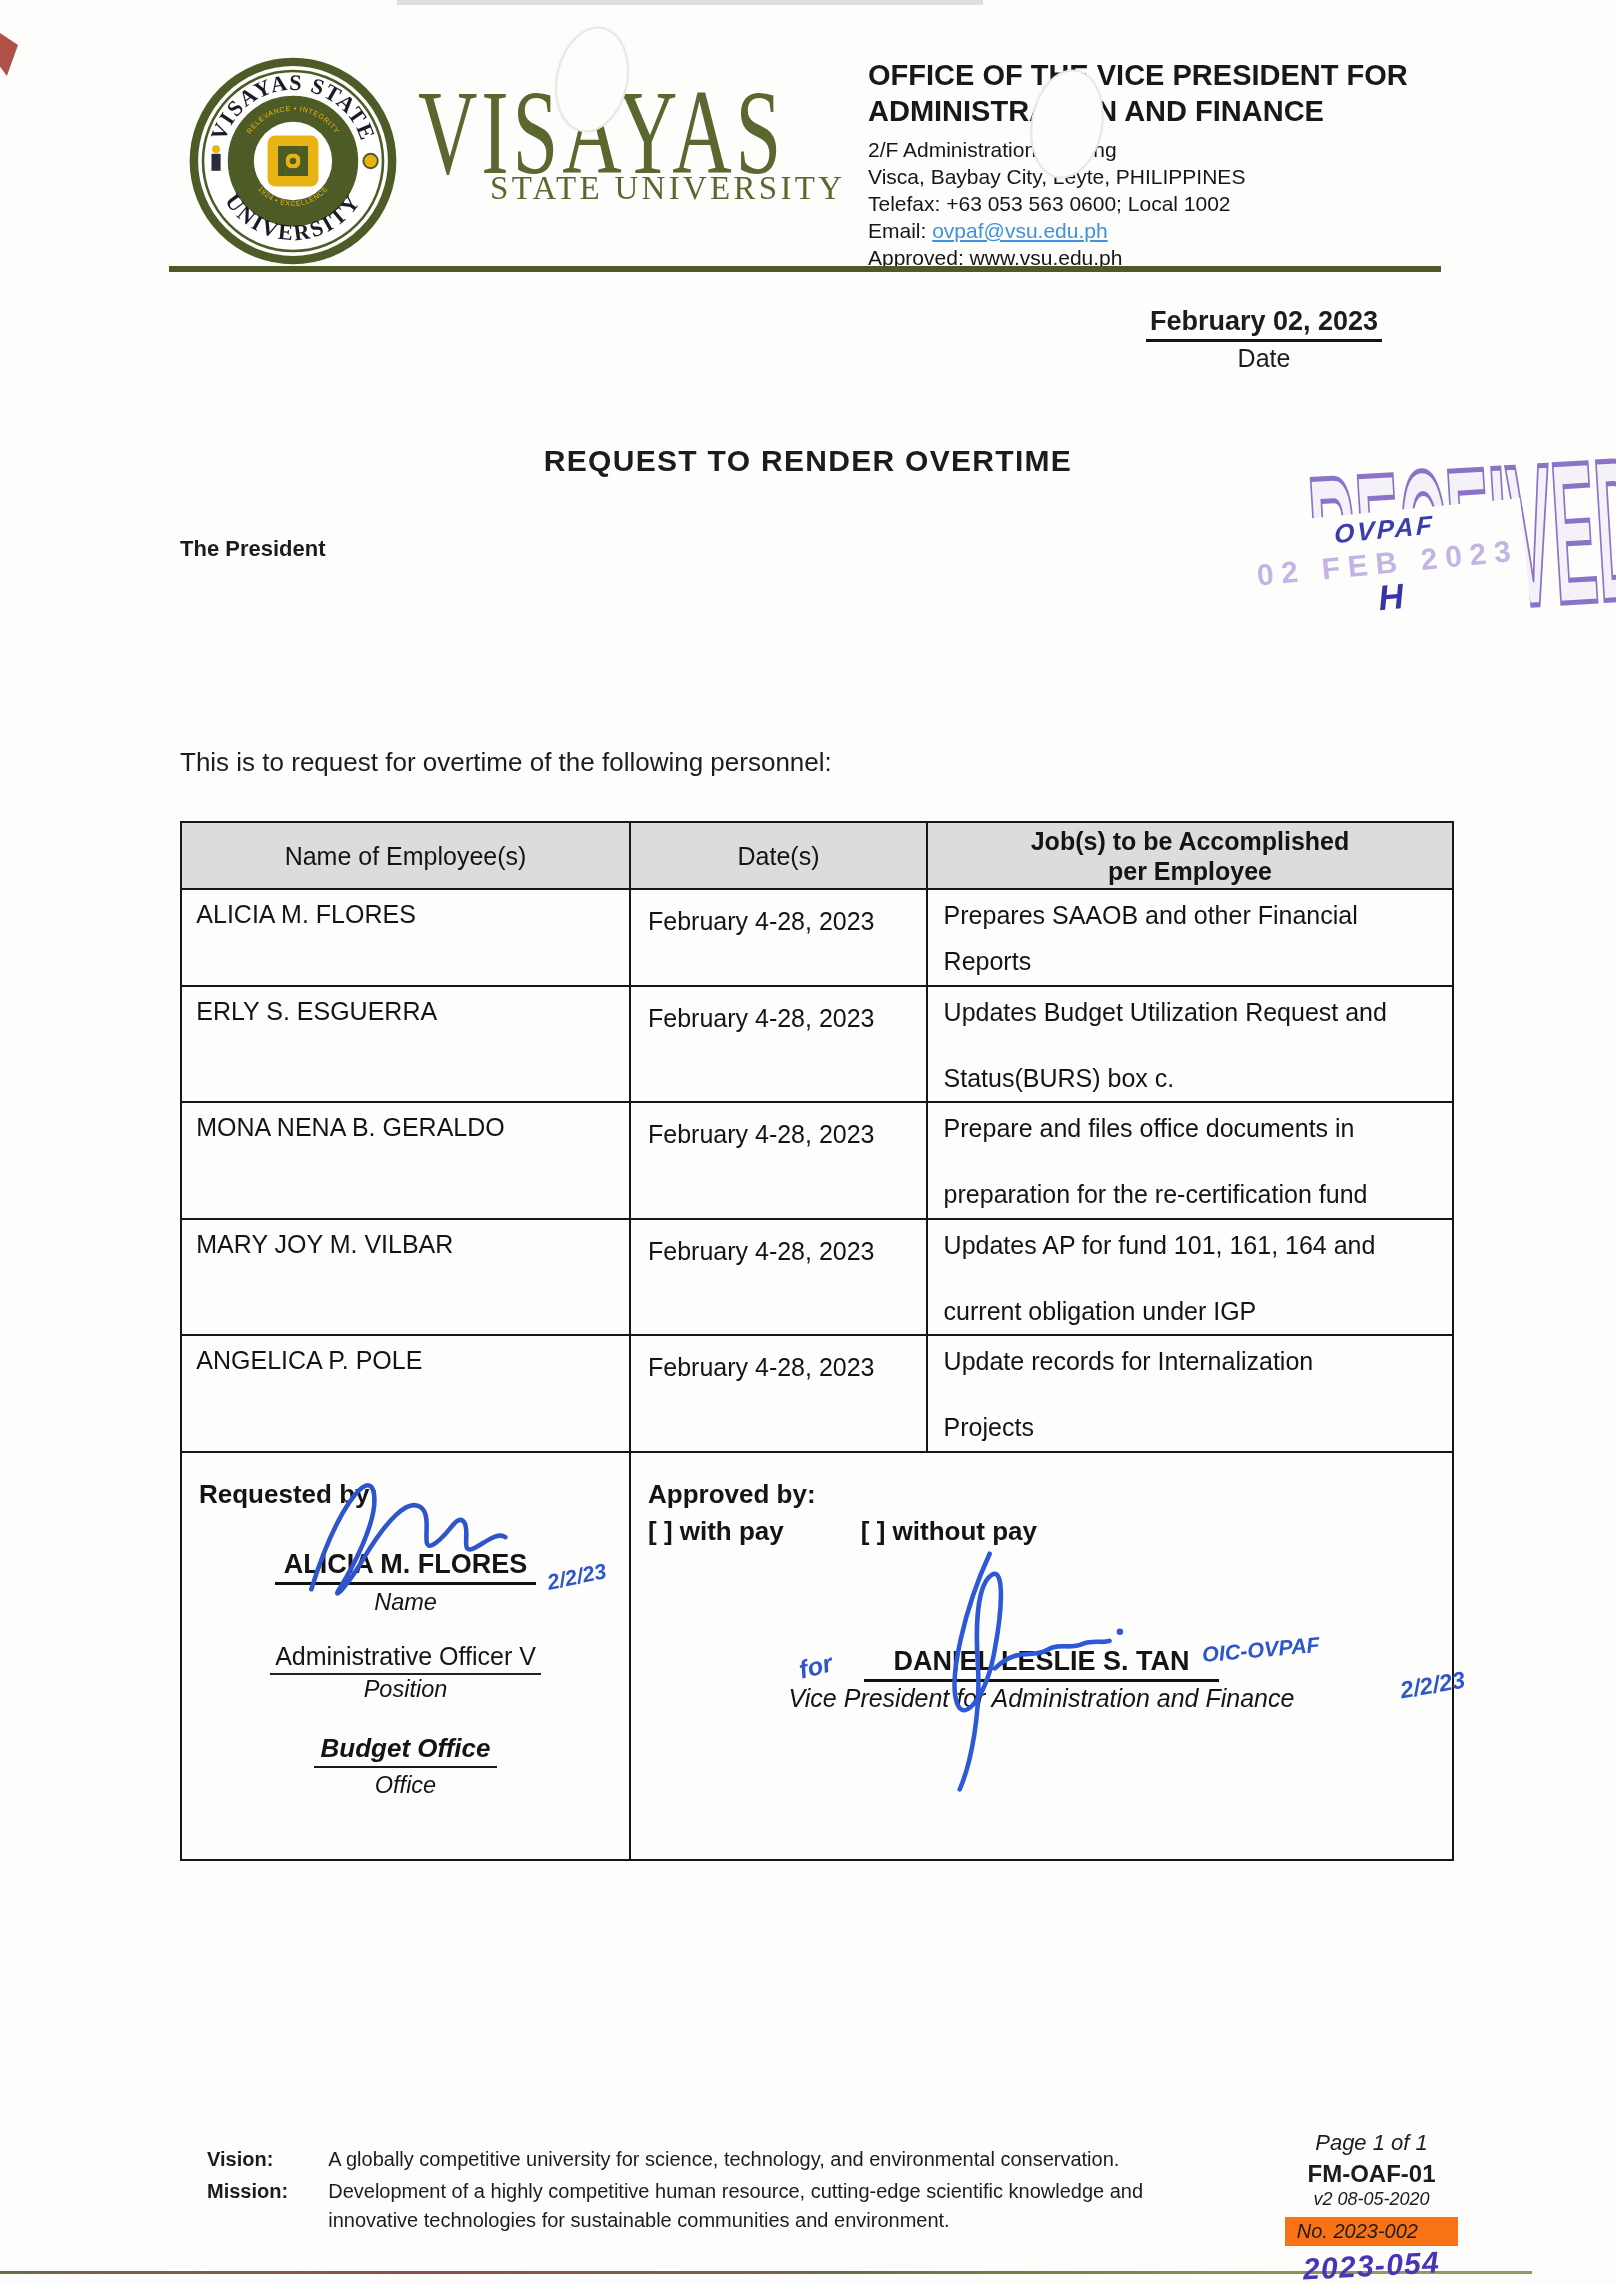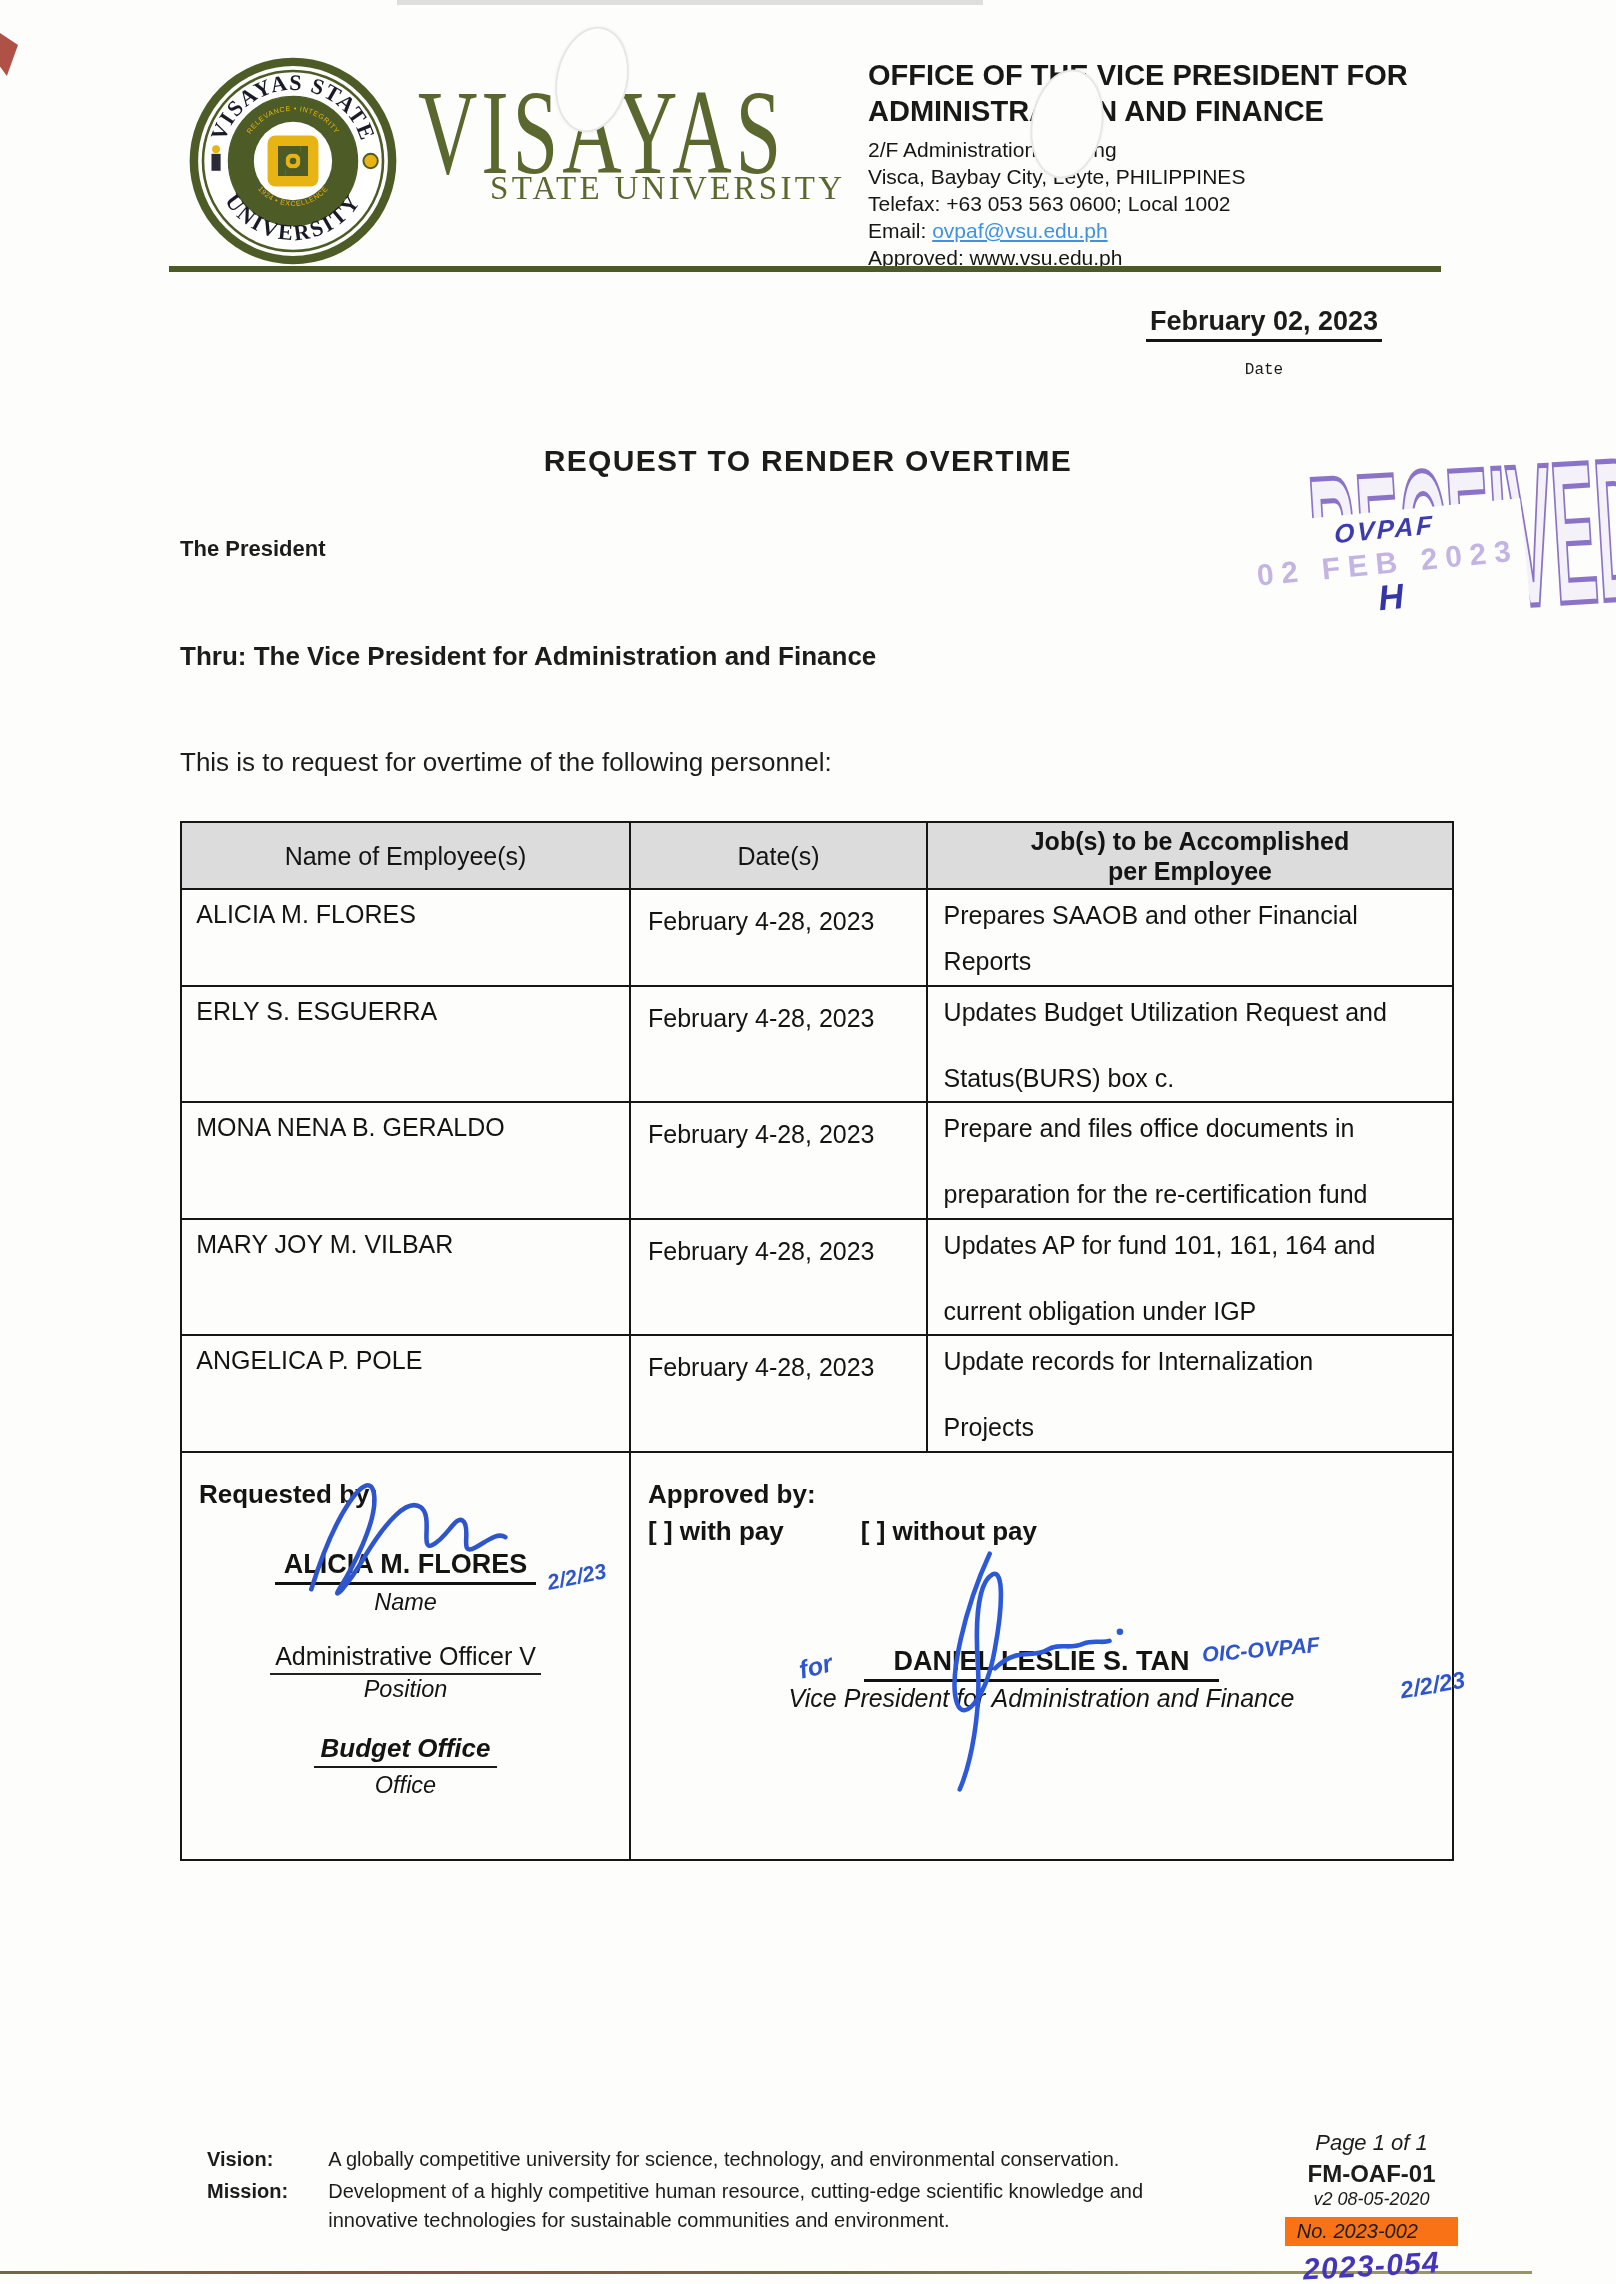--- a/index.html
+++ b/index.html
@@ -34,21 +34,21 @@
   .hole{position:absolute;background:#fdfdfc;border-radius:50%;border:2px solid #e7e7e5;box-shadow:0 0 3.9px rgba(0,0,0,0.05);z-index:40;}
   .hole1{left:556px;top:26px;width:68px;height:103px;transform:rotate(12deg);}
   .hole2{left:1031px;top:69px;width:68px;height:106px;transform:rotate(10deg);}
   .corner-mark{position:absolute;left:0;top:33px;width:18px;height:43px;background:#a13226;clip-path:polygon(0 0,100% 28%,38% 100%,0 78%);opacity:.85;}
   .top-streak{position:absolute;left:397px;top:0;width:586px;height:4.6px;background:#c9c9c6;opacity:.6;}
   .bottom-line{position:absolute;left:0;top:2271px;width:1532px;height:2.6px;
     background:linear-gradient(90deg,#6f6b45,#8c4f4a 28%,#6f6b45 55%,#9a9660 90%);}
   
   .date-block{position:absolute;left:1101px;top:306px;width:326px;text-align:center;}
   .date-value{display:inline-block;font-size:27px;font-weight:700;border-bottom:3.3px solid #151515;padding:0 3.9px 2px;}
-  .date-caption{font-size:16px;margin-top:19px;font-family:Liberation Mono, monospace;}
+  .date-caption{font-size:25px;margin-top:2px;}
   .doc-title{position:absolute;left:0;top:444px;width:1616px;text-align:center;
     font-size:30px;font-weight:700;letter-spacing:1.3px;}
   .recipient{position:absolute;left:180px;top:536px;font-size:22px;font-weight:700;}
   .thru{position:absolute;left:180px;top:641px;font-size:26px;font-weight:700;}
   .intro{position:absolute;left:180px;top:747px;font-size:26px;}
   
   .stamp{position:absolute;left:1202px;top:438px;width:375px;height:225px;transform:rotate(-3.5deg);z-index:20;}
   .stamp-word{
     position:absolute;left:0;top:-9px;width:100%;text-align:center;white-space:nowrap;
     font-size:155px;font-weight:700;color:rgba(122,92,197,0.07);
@@ -170,21 +170,20 @@
   <div class="hole hole1"></div>
   <div class="hole hole2"></div>
 
   <div class="date-block">
     <span class="date-value">February 02, 2023</span>
     <div class="date-caption">Date</div>
   </div>
 
   <div class="doc-title">REQUEST TO RENDER OVERTIME</div>
   <div class="recipient">The President</div>
-  <div class="thru">Thru: The Vice President for Administration and Finance</div>
   <div class="intro">This is to request for overtime of the following personnel:</div>
 
   <div class="stamp">
     <div class="stamp-word">RECEIVED</div>
     <div class="stamp-box">
       <div class="stamp-office">OVPAF</div>
       <div class="stamp-date">02 FEB 2023</div>
       <div class="stamp-initial">H</div>
     </div>
   </div>

